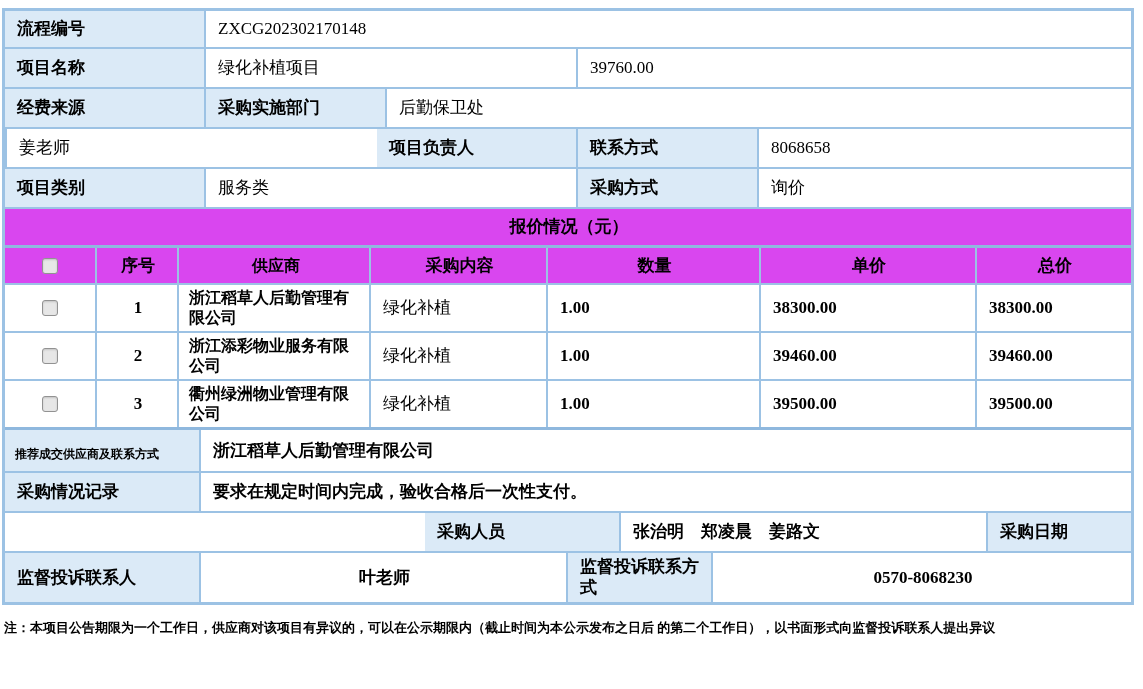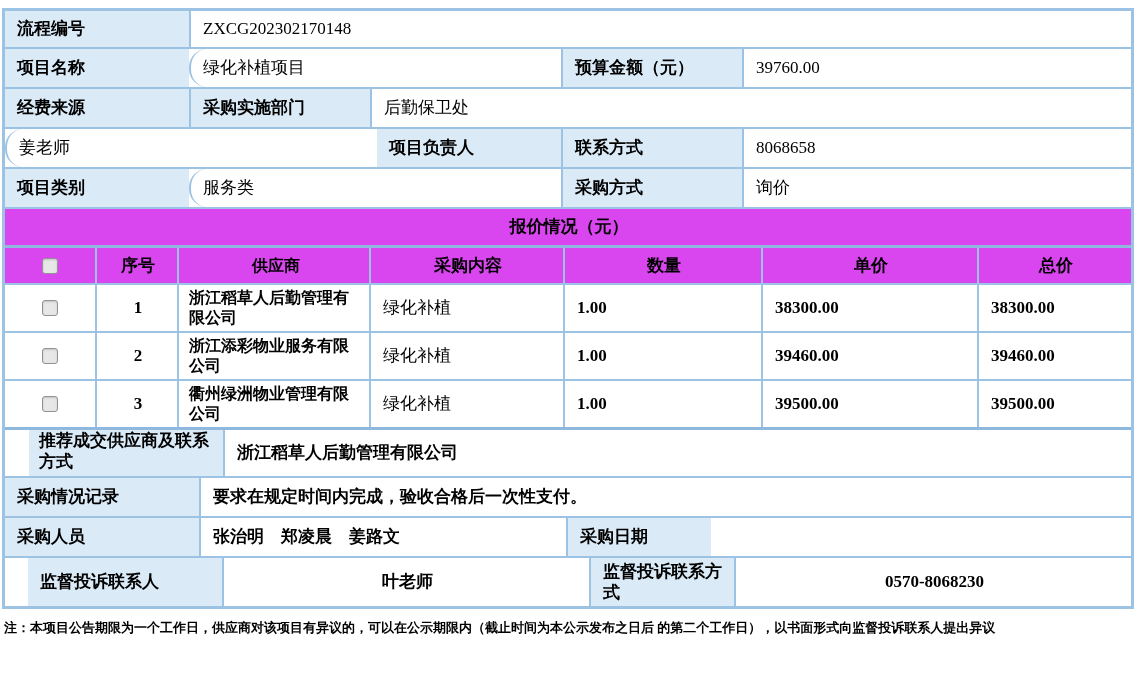--- a/index.html
+++ b/index.html
@@ -21,33 +21,33 @@
     display:flex; align-items:center;
     padding:3px 10px 3px 12px;
     border-left:2px solid #9cc2e4;
     font-size:17px; line-height:1.25;
   }
   .cell.cfirst { border-left:none; }
   .lbl { background:#dbeaf7; font-weight:bold; }
   .b { font-weight:bold; }
   .ctr { justify-content:center; text-align:center; }
   
-  .w-lbl1 { width:184px; flex:none; }
-  .w-val1 { width:372px; flex:none;border-radius:18px; }
+  .w-lbl1 { width:199px; flex:none; }
+  .w-val1 { width:372px; flex:none; }
   .w-lbl2 { width:181px; flex:none; }
   .w-rest { flex:1; }
   
-  .h36 { min-height:36px; } .h40 { min-height:40px; } .h38 { min-height:38px; }
-  .h41 { min-height:41px; } .h44 { min-height:44px; } .h42 { min-height:42px;padding-left:23px; }
+  .h36 { min-height:36px; } .h40 { min-height:40px;justify-content:flex-end; } .h38 { min-height:38px; }
+  .h41 { min-height:41px; } .h44 { min-height:44px; } .h42 { min-height:42px; }
   
   .q-cb   { width:90px;  flex:none; justify-content:center; padding:3px 4px; }
   .q-no   { width:82px;  flex:none; }
   .q-sup  { width:192px; flex:none; font-size:16px; padding:3px 6px 3px 10px; }
-  .q-cont { width:194px; flex:none; }
-  .q-qty  { width:198px; flex:none; }
+  .q-cont { width:177px; flex:none; }
+  .q-qty  { width:213px; flex:none; }
   .q-prc  { width:216px; flex:none; }
   .q-tot  { flex:1; }
   .hdrbg  { background:#d946ef; }
   .checkbox {
     display:inline-block; width:16px; height:16px;
     background:#e7e7e7; border:1px solid #929292; border-radius:3px;
     box-shadow: inset 0 1px 2px rgba(0,0,0,0.15);
     cursor:pointer;
   }
   
@@ -64,21 +64,20 @@
 
 <div class="doc">
 
   <div class="row first h36">
     <div class="cell cfirst lbl w-lbl1">流程编号</div>
     <div class="cell w-rest">ZXCG202302170148</div>
   </div>
   <div class="row h40">
     <div class="cell cfirst lbl w-lbl1">项目名称</div>
     <div class="cell w-val1">绿化补植项目</div>
-    <div class="cell lbl w-lbl2">预算金额（元）</div>
     <div class="cell w-rest">39760.00</div>
   </div>
   <div class="row h40">
     <div class="cell cfirst lbl w-lbl1">经费来源</div>
     <div class="cell lbl w-lbl2">采购实施部门</div>
     <div class="cell w-rest">后勤保卫处</div>
   </div>
   <div class="row h40">
     <div class="cell w-val1">姜老师</div>
     <div class="cell cfirst lbl w-lbl1">项目负责人</div>
@@ -138,21 +137,21 @@
     </div>
     <div class="cell q-no ctr b">3</div>
     <div class="cell q-sup b">衢州绿洲物业管理有限公司</div>
     <div class="cell q-cont">绿化补植</div>
     <div class="cell q-qty b">1.00</div>
     <div class="cell q-prc b">39500.00</div>
     <div class="cell q-tot b">39500.00</div>
   </div>
 
   <div class="row sep h44">
-    <div class="cell cfirst lbl s-lbl" style="font-size:17px; padding:0 4px 3px 10px;margin-left:24px;">推荐成交供应商及联系方式</div>
+    <div class="cell cfirst lbl s-lbl" style="font-size:12px; padding:11px 4px 3px 10px;">推荐成交供应商及联系方式</div>
     <div class="cell b w-rest">浙江稻草人后勤管理有限公司</div>
   </div>
   <div class="row h40">
     <div class="cell cfirst lbl s-lbl">采购情况记录</div>
     <div class="cell b w-rest">要求在规定时间内完成，验收合格后一次性支付。</div>
   </div>
   <div class="row h40">
     <div class="cell cfirst lbl s-lbl">采购人员</div>
     <div class="cell b s-val1">张治明　郑凌晨　姜路文</div>
     <div class="cell lbl s-lbl2">采购日期</div>

